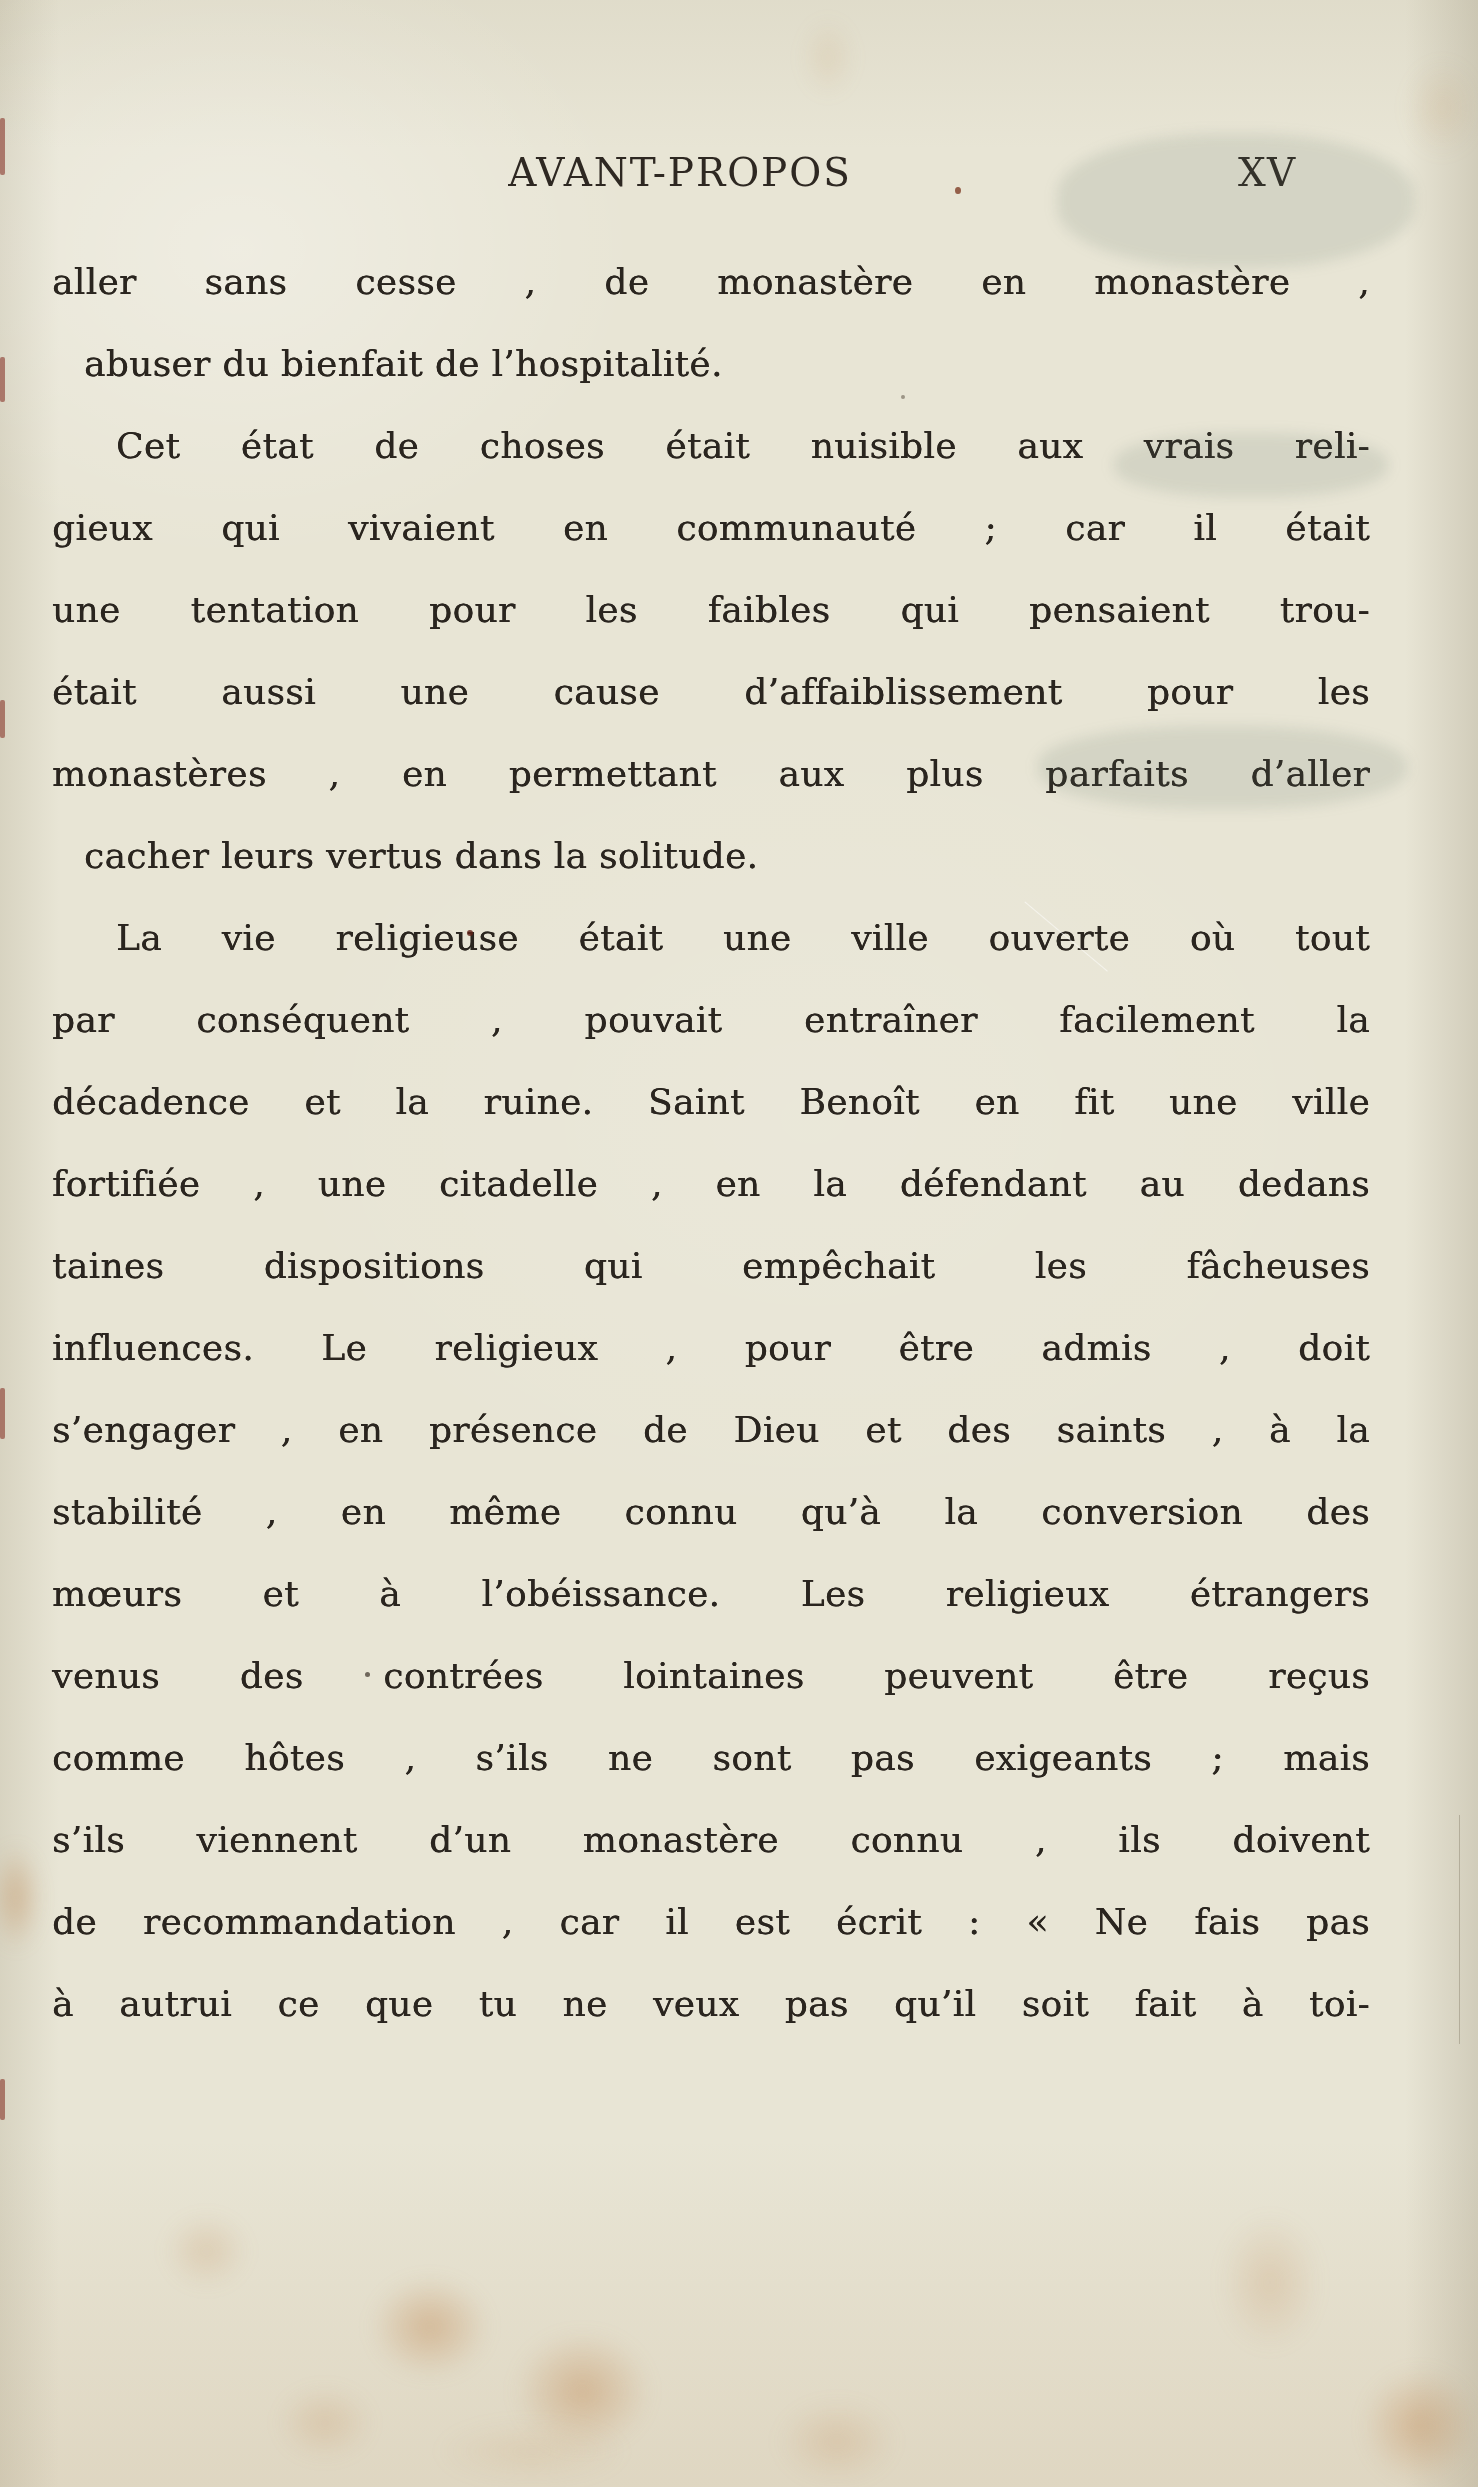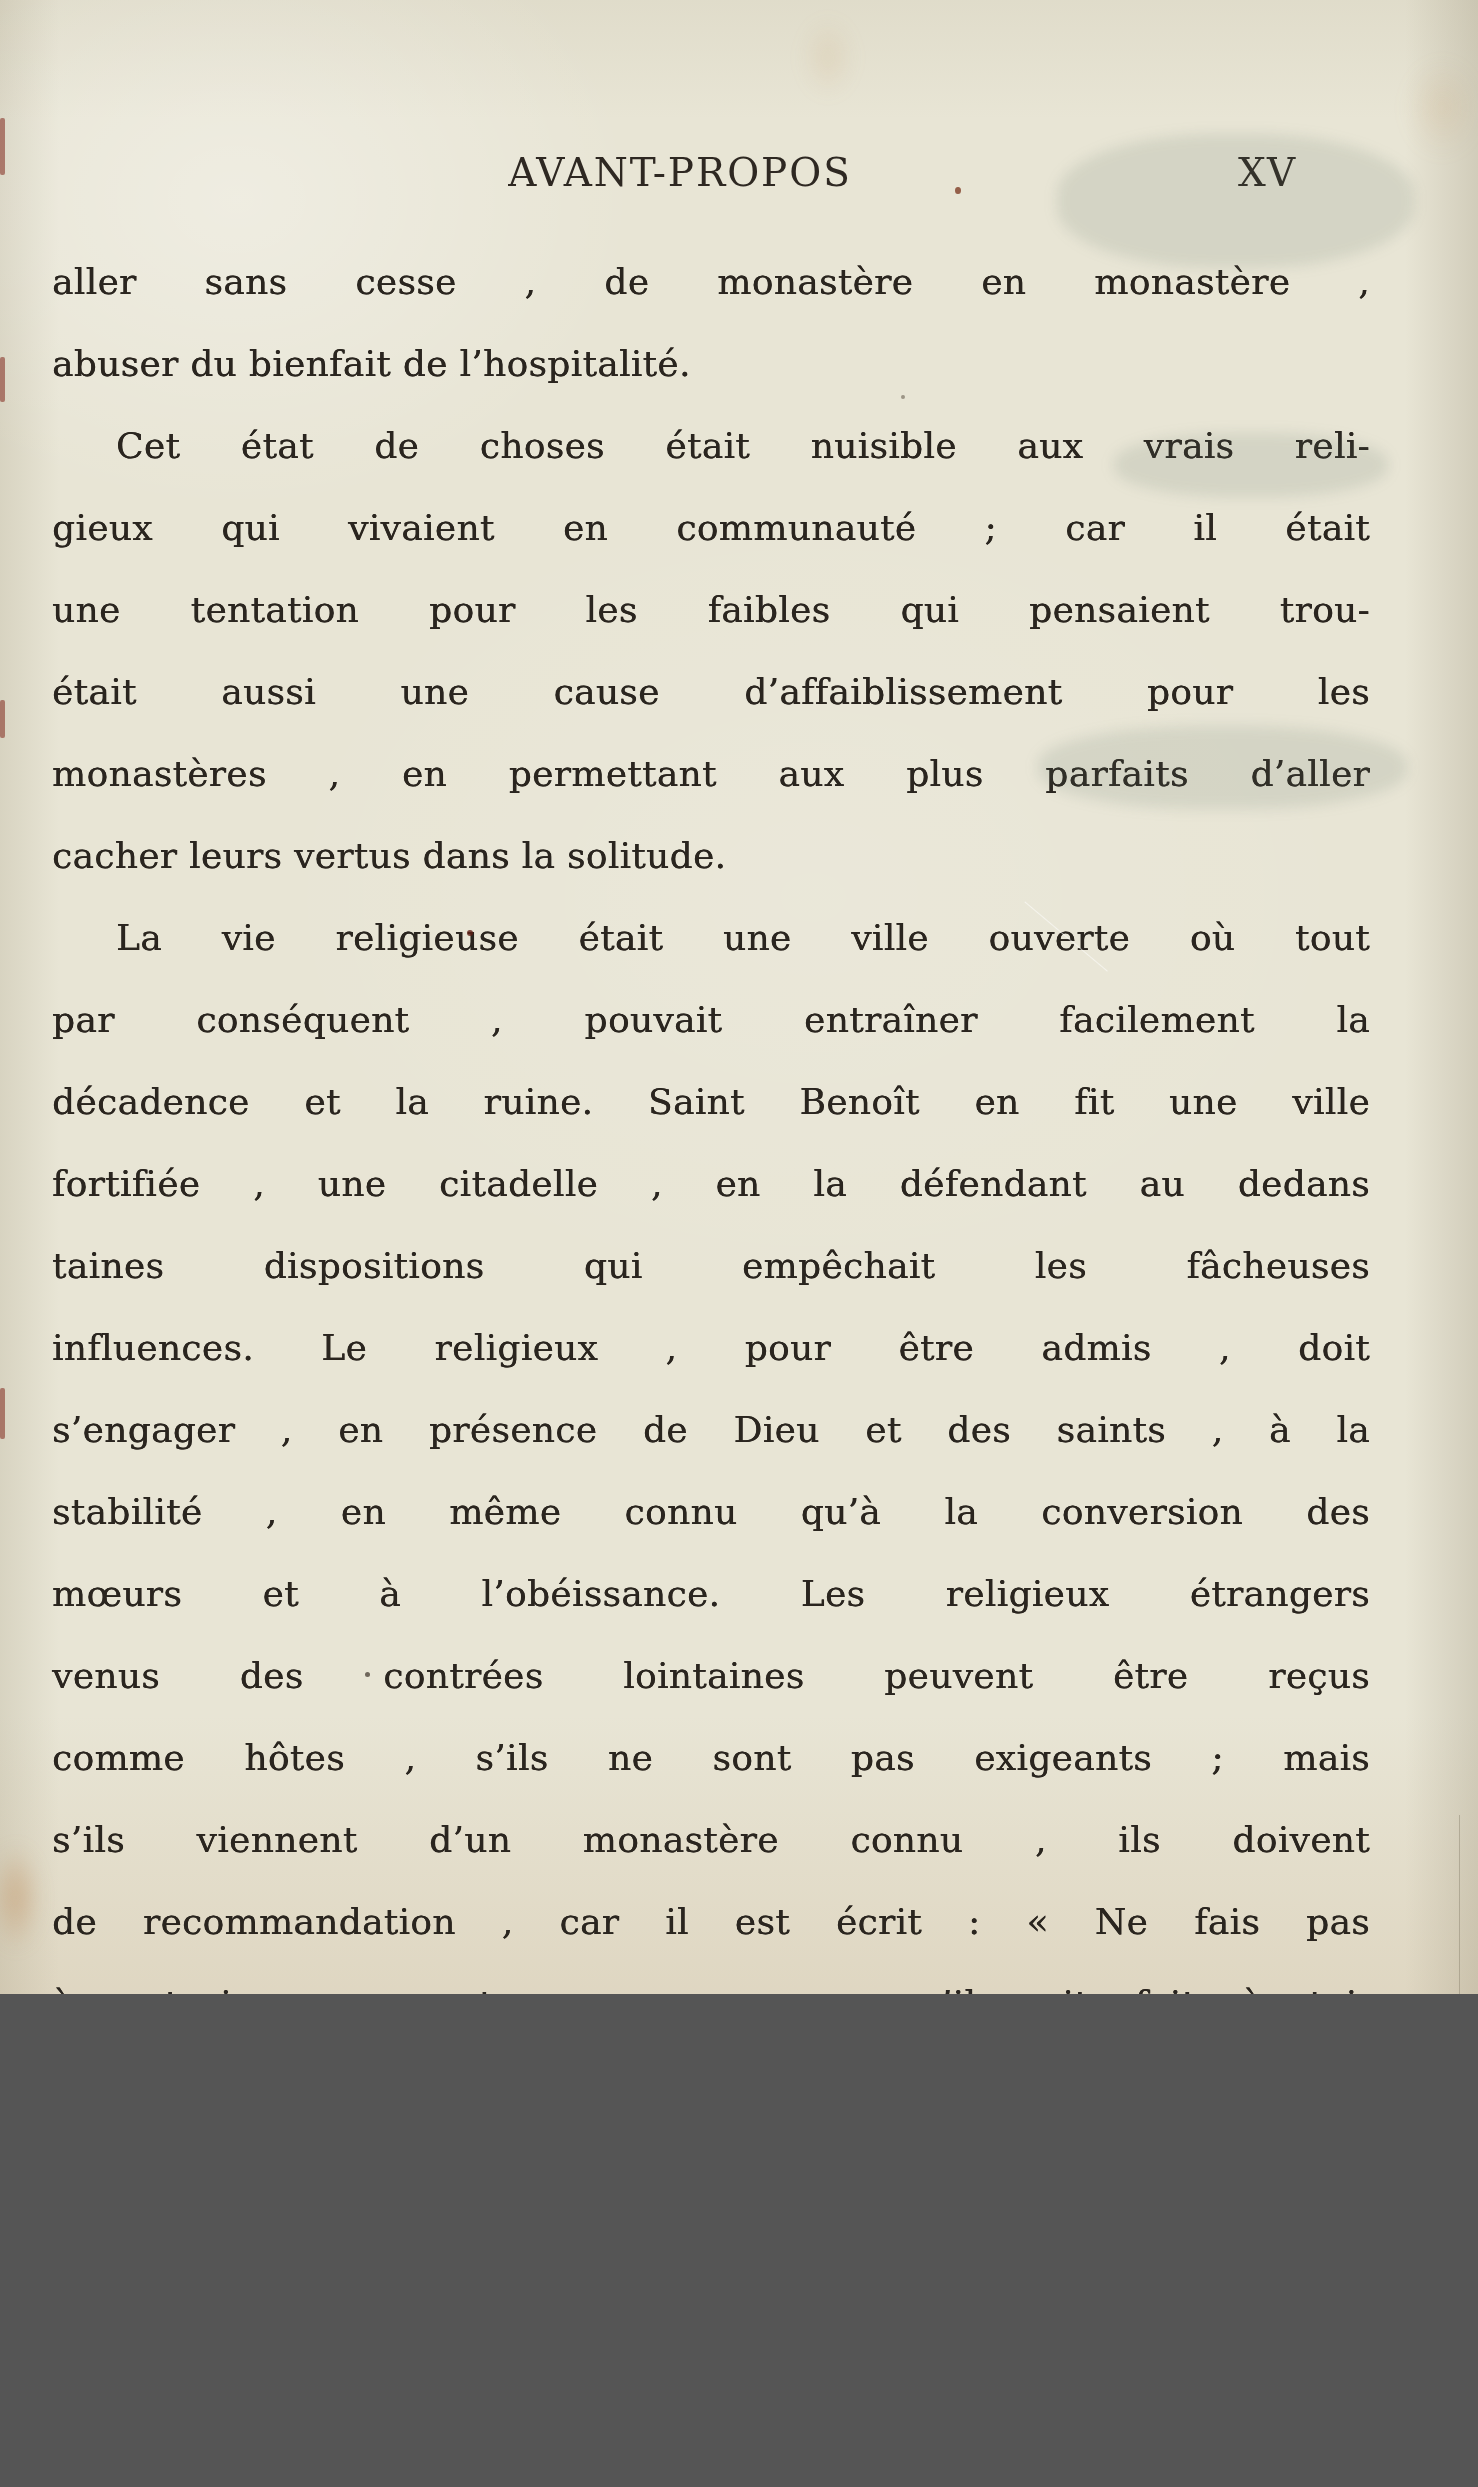--- a/index.html
+++ b/index.html
@@ -1,20 +1,20 @@
 <!DOCTYPE html>
 <html lang="fr" style="font-size:10.2px"><head>
 <meta charset="utf-8">
 <style>
   html, body { margin: 0; padding: 0; background: #555; }
 
   .page {
     position: relative;
     width: 1479px;
-    height: 1994px;
+    height: 2487px;
     overflow: hidden;
     color: #2a251f;
     font-family: "DejaVu Serif", "Liberation Serif", serif;
     background:
       radial-gradient(ellipse 573px 446px at 16% 10%, rgba(255,255,255,0.30), rgba(255,255,255,0) 70%),
       radial-gradient(ellipse 764px 573px at 55% 45%, rgba(255,255,255,0.10), rgba(255,255,255,0) 75%),
       linear-gradient(to right, rgba(150,140,112,0.20), rgba(150,140,112,0) 4%, rgba(150,140,112,0) 95%, rgba(140,130,105,0.25)),
       linear-gradient(to bottom, rgba(165,155,125,0.12), rgba(165,155,125,0) 6%, rgba(165,155,125,0) 86%, rgba(186,156,116,0.20)),
       #e8e5d5;
   }
@@ -50,21 +50,21 @@
   }
   .line {
     width: 100%;
     height: 82px;
     text-align: justify;
     text-align-last: justify;
     white-space: normal;
     overflow: visible;
   }
   .line.indent { text-indent: 64px; }
-  .line.para-end { text-align-last: left; }
+  .line.para-end { text-align-last: left; margin-left: 32px; }
 
   
   .stain, .ghost, .speck, .edge-mark, .scratch, .crease {
     position: absolute;
     pointer-events: none;
   }
   .stain { border-radius: 50%; filter: blur(9px); }
   .ghost { border-radius: 45%; filter: blur(6.4px); background: rgba(92,112,96,0.14); }
   .speck { border-radius: 50%; }
   .edge-mark { left: 0; width: 4.5px; background: rgba(130,40,30,0.55); border-radius: 1.9px; filter: blur(0.6px); }

